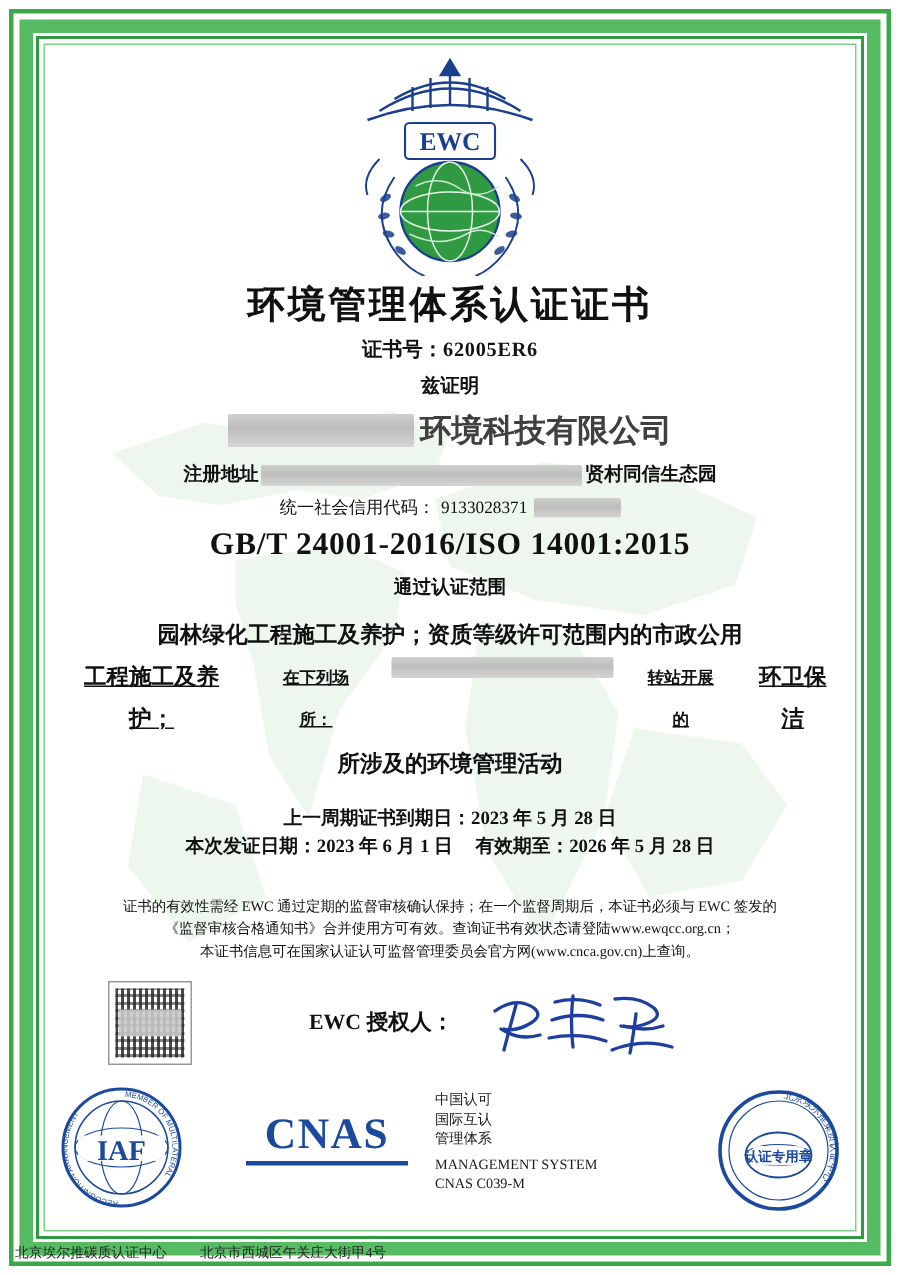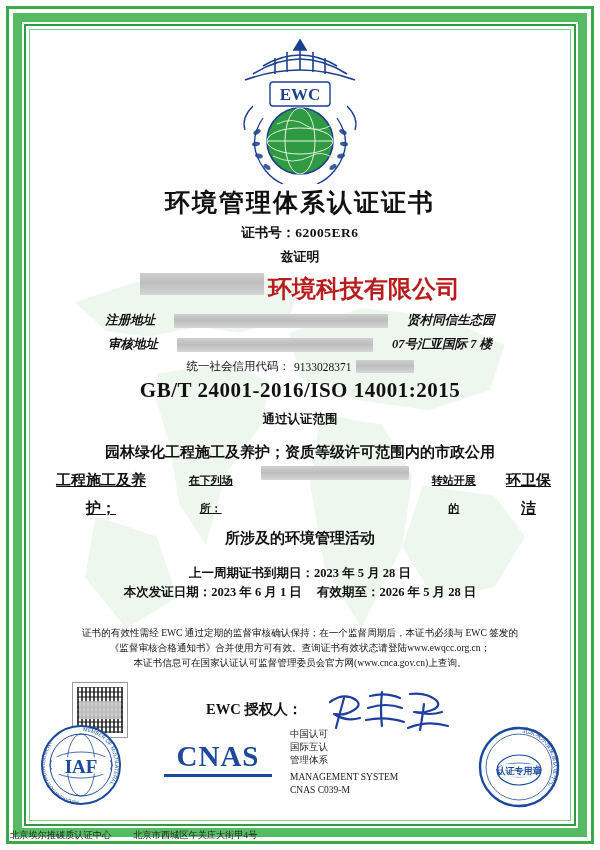--- a/index.html
+++ b/index.html
@@ -88,25 +88,26 @@
   }
   .hereby {
     margin-top: 6px;
     font-size: 13px;
     font-family: "Liberation Serif", serif;
     font-weight: bold;
     color: #111;
   }
   .company-line {
     margin-top: 7px;
-    font-size: 24px;
-    font-weight: bold;
-    font-family: "Liberation Serif", serif;
-    color: #b91c1c;
+    font-size: 21px;
+    font-weight: bold;
+    font-family: "Liberation Serif", serif;
+    color: #404040;
     display: flex;
+    align-items: center;
     justify-content: center;
     gap: 4px;
   }
   .redact {
     display: inline-block;
     background: linear-gradient(180deg,#cfcfcf 0%, #bdbdbd 45%, #d6d6d6 100%);
     border-radius: 1px;
     vertical-align: middle;
   }
   .redact.r-company { width: 124px; height: 22px; }
@@ -117,22 +118,21 @@
 
   .info-row {
     margin-top: 7px;
     font-size: 12.5px;
     font-family: "Liberation Serif", serif;
     font-weight: bold;
     color: #111;
     display: flex;
     align-items: center;
     justify-content: center;
-    gap: 19px;
-    font-style: italic;
+    gap: 2px;
   }
   .uscc-row {
     margin-top: 6px;
     font-size: 11.5px;
     font-family: "Liberation Serif", serif;
     color: #111;
     display: flex;
     align-items: center;
     justify-content: center;
     gap: 4px;
@@ -394,25 +394,20 @@
       <span class="redact r-company"></span>
       <span>环境科技有限公司</span>
     </div>
 
     <div class="info-row">
       <span>注册地址</span>
       <span class="redact r-reg"></span>
       <span>贤村同信生态园</span>
     </div>
 
-    <div class="info-row">
-      <span>审核地址</span>
-      <span class="redact r-audit"></span>
-      <span>07号汇亚国际 7 楼</span>
-    </div>
 
     <div class="uscc-row">
       <span>统一社会信用代码：</span>
       <span>9133028371</span>
       <span class="redact r-code"></span>
     </div>
 
     <div class="std-code">GB/T 24001-2016/ISO 14001:2015</div>
     <div class="scope-heading">通过认证范围</div>
 

